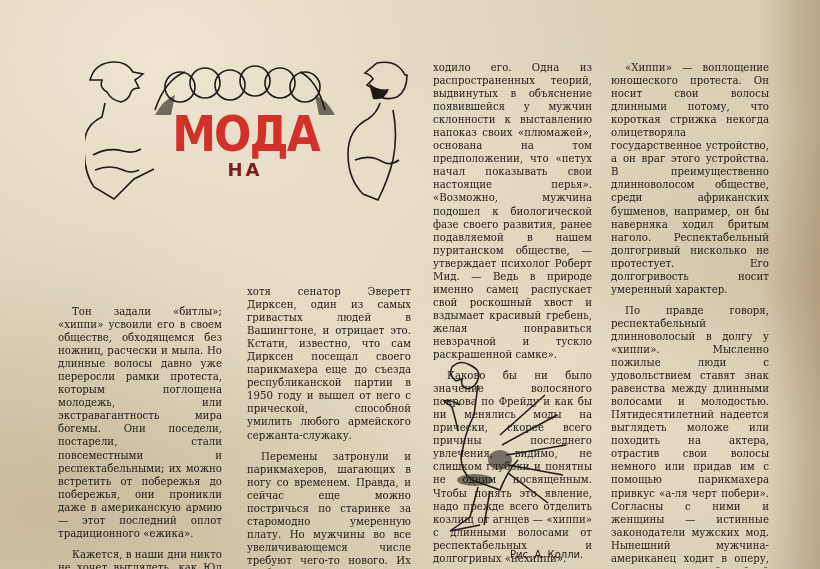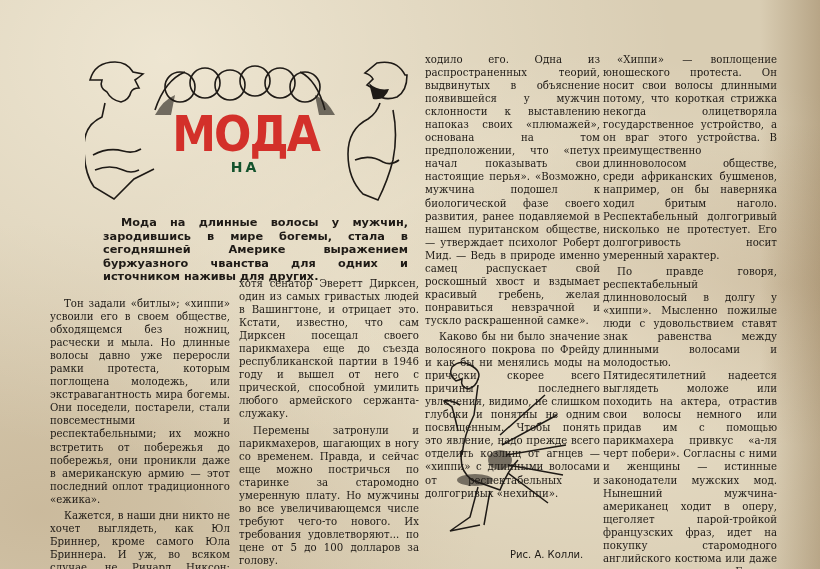--- a/index.html
+++ b/index.html
@@ -21,42 +21,42 @@
   }
   
   .art { position:absolute; left:85px; top:55px; width:330px; height:160px; }
   .title-main {
     position:absolute; left:158px; top:112px; width:175px; text-align:center;
     font-family: "DejaVu Sans", sans-serif; font-weight:bold; font-size:44px;
     color:#d3302a; letter-spacing:-2px; line-height:44px; transform: scaleY(1.15);
   }
   .title-na {
     position:absolute; left:215px; top:159px; width:60px; text-align:center;
-    font-family: "DejaVu Sans", sans-serif; font-weight:bold; font-size:14px;
-    color:#14532d; letter-spacing:3px;
+    font-family: "DejaVu Sans", sans-serif; font-weight:bold; font-size:18px;
+    color:#7f1d1d; letter-spacing:3px;
   }
   .title-sub {
     position:absolute; left:143px; top:172px; width:220px; text-align:center;
     font-family: "DejaVu Sans", sans-serif; font-weight:bold; font-size:26px;
     color:#d3302a; letter-spacing:0px; line-height:28px;
   }
   .lead {
     position:absolute; left:103px; top:216px; width:305px;
     font-family: "DejaVu Sans", sans-serif; font-weight:bold; font-size:11.3px;
     line-height:13.5px; text-align:justify; text-indent:18px;
   }
   .source {
     position:absolute; left:50px; top:279px; width:180px;
     font-family: "DejaVu Sans", sans-serif; font-style:italic; font-size:12px;
   }
   .col {
     position:absolute; font-size:10.2px; line-height:13.05px; text-align:justify;
     hyphens:manual;
   }
-  .col p { margin:0; text-indent:14px; }
+  .col p { margin:8px; text-indent:14px; }
   .col p + p { margin-top:3px; }
   .col p.cont { text-indent:0; }
   .c1 { left:50px; top:297px; width:180px; }
   .c2 { left:239px; top:277px; width:180px; }
   .c3 { left:425px; top:53px; width:175px; }
   .c4 { left:603px; top:53px; width:174px; }
   .rooster { position:absolute; left:430px; top:355px; width:150px; height:195px; }
   .caption {
     position:absolute; left:510px; top:549px;
     font-family:"DejaVu Sans", sans-serif; font-size:10px;
@@ -91,29 +91,28 @@
     <g fill="#1e1a16">
       <path d="M284 28 q8 8 20 6 q-4 12 -16 10 z"></path>
       <path d="M70 60 q8 -15 20 -20 l-4 20 z" opacity="0.6"></path>
       <path d="M250 60 q-8 -15 -20 -20 l4 20 z" opacity="0.6"></path>
     </g>
   </svg>
 
   <div class="title-main">МОДА</div>
   <div class="title-na">НА</div>
 
-  <div class="lead">Мода на длинные волосы у мужчин, зародившись в мире богемы, стала в сегодняшней Америке выражением буржуазного чванства для одних и источником наживы для других.</div>
 
   <div class="col c1">
     <p>Тон задали «битлы»; «хиппи» усвоили его в своем обществе, обходящемся без ножниц, расчески и мыла. Но длинные волосы давно уже переросли рамки протеста, которым поглощена молодежь, или экстравагантность мира богемы. Они поседели, постарели, стали повсеместными и респектабельными; их можно встретить от побережья до побережья, они проникли даже в американскую армию — этот последний оплот традиционного «ежика».</p>
     <p>Кажется, в наши дни никто не хочет выглядеть, как Юл Бриннер, кроме самого Юла Бриннера. И уж, во всяком случае, не Ричард Никсон: несмотря на наследственную пролысину у лба, он запустил сейчас гриву, которая роскошно ниспадает на шею и закрывает уши; и уж, конечно, не Боб Кеннеди, который отказался от привычного «ежика». Создается впечатление, что долгогривость занесена в некий политический актив,</p>
   </div>
 
   <div class="col c2">
-    <p class="cont">хотя сенатор Эверетт Дирксен, один из самых гривастых людей в Вашингтоне, и отрицает это. Кстати, известно, что сам Дирксен посещал своего парикмахера еще до съезда республиканской партии в 1946 году и вышел от него с прической, способной умилить любого армейского сержанта-служаку.</p>
+    <p class="cont">хотя сенатор Эверетт Дирксен, один из самых гривастых людей в Вашингтоне, и отрицает это. Кстати, известно, что сам Дирксен посещал своего парикмахера еще до съезда республиканской партии в 1950 году и вышел от него с прической, способной умилить любого армейского сержанта-служаку.</p>
     <p>Перемены затронули и парикмахеров, шагающих в ногу со временем. Правда, и сейчас еще можно постричься по старинке за старомодно умеренную плату. Но мужчины во все увеличивающемся числе требуют чего-то нового. Их требования удовлетворяют... по цене от 5 до 100 долларов за голову.</p>
 
   </div>
 
   <div class="col c3">
     <p class="cont">ходило его. Одна из распространенных теорий, выдвинутых в объяснение появившейся у мужчин склонности к выставлению напоказ своих «плюмажей», основана на том предположении, что «петух начал показывать свои настоящие перья». «Возможно, мужчина подошел к биологической фазе своего развития, ранее подавляемой в нашем пуританском обществе, — утверждает психолог Роберт Мид. — Ведь в природе именно самец распускает свой роскошный хвост и вздымает красивый гребень, желая понравиться невзрачной и тускло раскрашенной самке».</p>
     <p>Каково бы ни было значение волосяного покрова по Фрейду и как бы ни менялись моды на прически, скорее всего причины последнего увлечения, видимо, не слишком глубоки и понятны не одним посвященным. Чтобы понять это явление, надо прежде всего отделить козлищ от агнцев — «хиппи» с длинными волосами от респектабельных и долгогривых «нехиппи».</p>
   </div>
 
   <svg class="rooster" viewBox="0 0 150 195">

